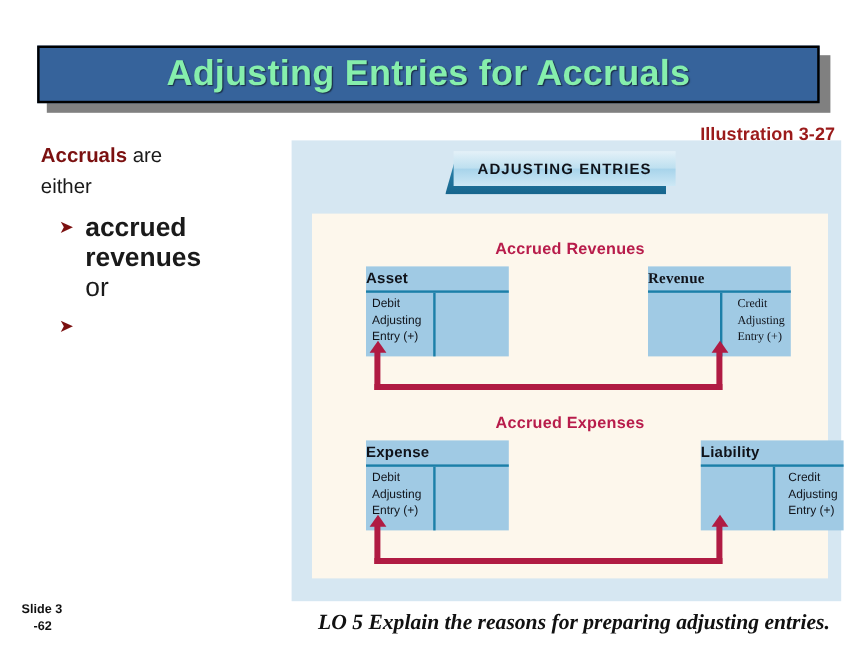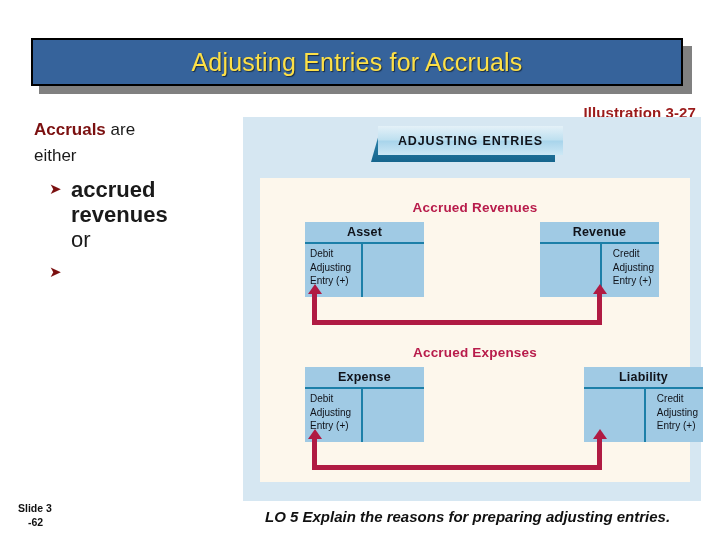--- a/index.html
+++ b/index.html
@@ -28,23 +28,23 @@
     left: 31px; top: 38px;
     width: 652px; height: 48px;
     background: #36639B;
     border: 2px solid #000000;
     box-sizing: border-box;
     display: flex;
     align-items: center;
     justify-content: center;
   }
   #title-text {
-    color: #fde047;
-    font-size: 25px;
-    font-weight: normal;
+    color: #86efac;
+    font-size: 30px;
+    font-weight: bold;
     letter-spacing: 0.2px;
     text-shadow: 1px 1px 1px rgba(0,0,0,0.55);
     white-space: nowrap;
   }
 
   
   #body-text {
     position: absolute;
     left: 34px; top: 117px;
     width: 200px;
@@ -157,21 +157,21 @@
   
   .t-account {
     position: absolute;
     width: 119px; height: 75px;
     background: #A0CAE4;
   }
   .t-head {
     height: 22px;
     display: flex;
     align-items: center;
-    justify-content: center;
+    justify-content: flex-start;
     border-bottom: 2px solid #1C7FA8;
     box-sizing: border-box;
   }
   .t-head-label {
     font-size: 12.5px;
     font-weight: bold;
     color: #10131A;
     letter-spacing: 0.2px;
   }
   .t-body {
@@ -190,21 +190,21 @@
     font-size: 10px;
     line-height: 13.5px;
     color: #10131A;
     white-space: nowrap;
   }
   .t-entry.left  { left: 5px; }
   .t-entry.right { right: 5px; text-align: left; }
 
   
   #box-asset   { left: 45px;  top: 44px;  }
-  #box-revenue { left: 280px; top: 44px;  }
+  #box-revenue { left: 280px; top: 44px; font-family: Liberation Serif, serif;  }
   #box-expense { left: 45px;  top: 189px; }
   #box-liability { left: 280px; top: 189px; margin-left: 44px; }
 
   #box-asset   .t-divider,
   #box-expense .t-divider { left: 56px; }
   #box-revenue .t-divider,
   #box-liability .t-divider { left: 60px; }
 
   
   .connector { position: absolute; }
@@ -241,25 +241,26 @@
     left: 18px; top: 501px;
     font-size: 10.5px;
     font-weight: bold;
     color: #111111;
     line-height: 14px;
   }
   #slide-number .num2 { display: block; margin-left: 10px; }
   #footer-lo {
     position: absolute;
     left: 265px; top: 508px;
-    font-size: 15px;
+    font-size: 18px;
     font-weight: bold;
     font-style: italic;
     color: #111111;
     white-space: nowrap;
+    font-family: Liberation Serif, serif;
   }
 </style>
 </head>
 <body>
 
 <div id="title-shadow"></div>
 <div id="title-bar">
   <span id="title-text">Adjusting Entries for Accruals</span>
 </div>
 

